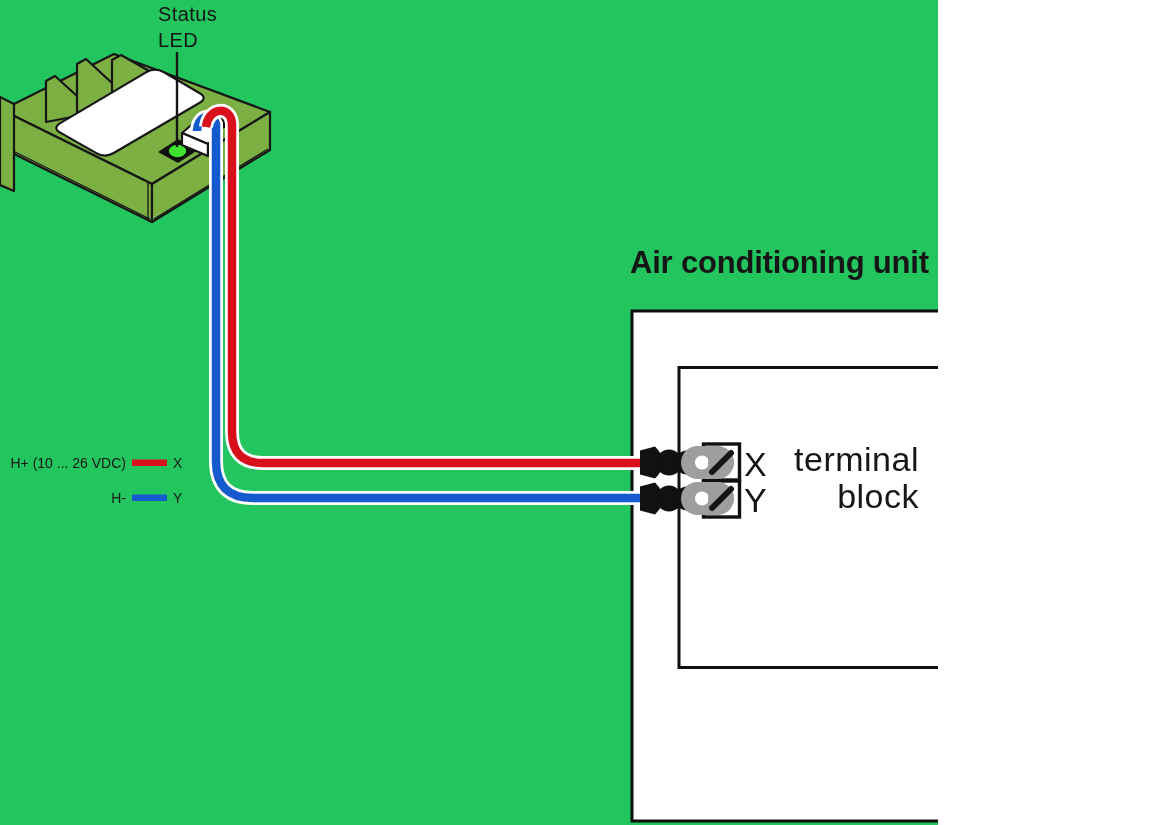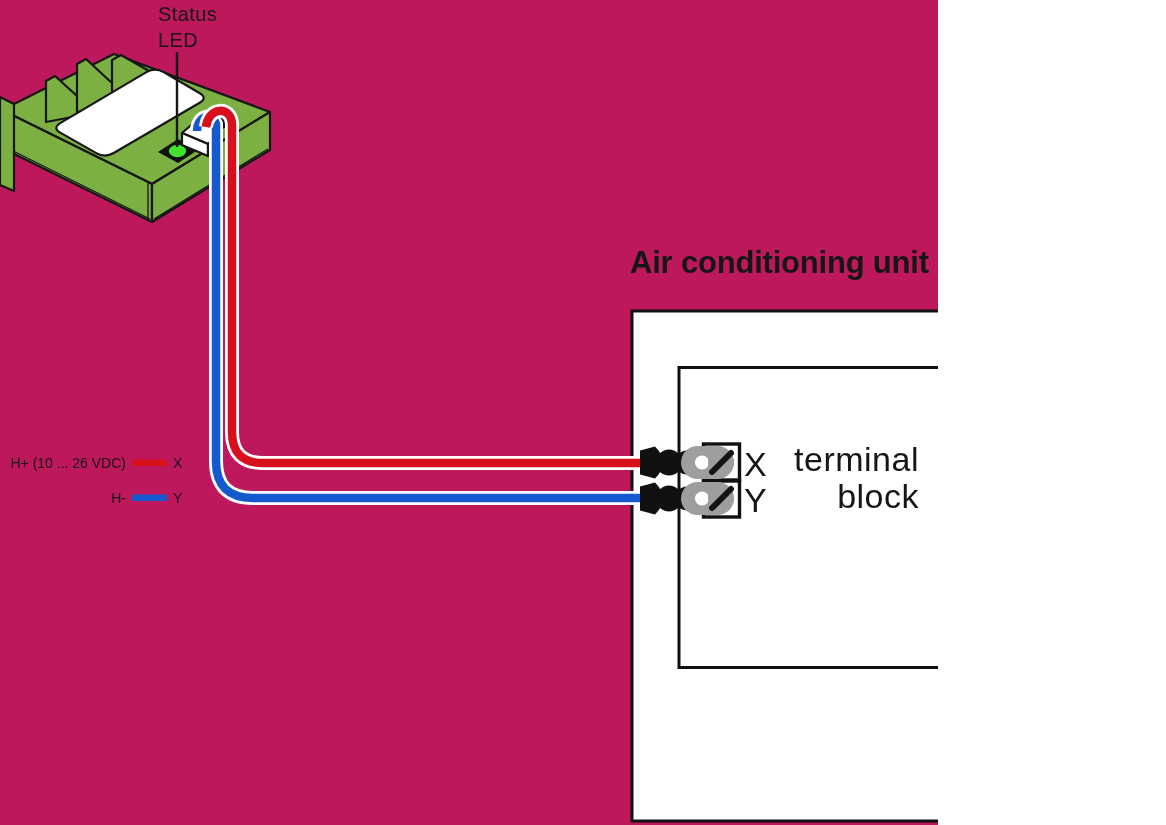--- a/index.html
+++ b/index.html
@@ -1,16 +1,16 @@
 <!DOCTYPE html>
 <html><head>
 <meta charset="utf-8">
 <style>
   html,body{margin:0;padding:0;background:#ffffff;}
-  .stage{position:relative;width:938px;height:825px;background:#be185d;overflow:hidden;}
+  .stage{position:relative;width:938px;height:825px;background:#22c55e;overflow:hidden;}
   svg{display:block;}
   text{fill:#161616;}
   .t-status{font:400 20px "Liberation Sans", sans-serif;letter-spacing:.4px;}
   .t-title{font:700 31px "Liberation Sans", sans-serif;letter-spacing:-.2px;}
   .t-big{font:400 34px "Liberation Sans", sans-serif;letter-spacing:.5px;}
   .t-legend{font:400 14px "Liberation Sans", sans-serif;}
   .outline{stroke:#161616;stroke-width:2.2;stroke-linejoin:round;}
   .thin{stroke:#161616;stroke-width:1.3;}
   .boxline{fill:#ffffff;stroke:#101010;stroke-width:3;}
 </style>

